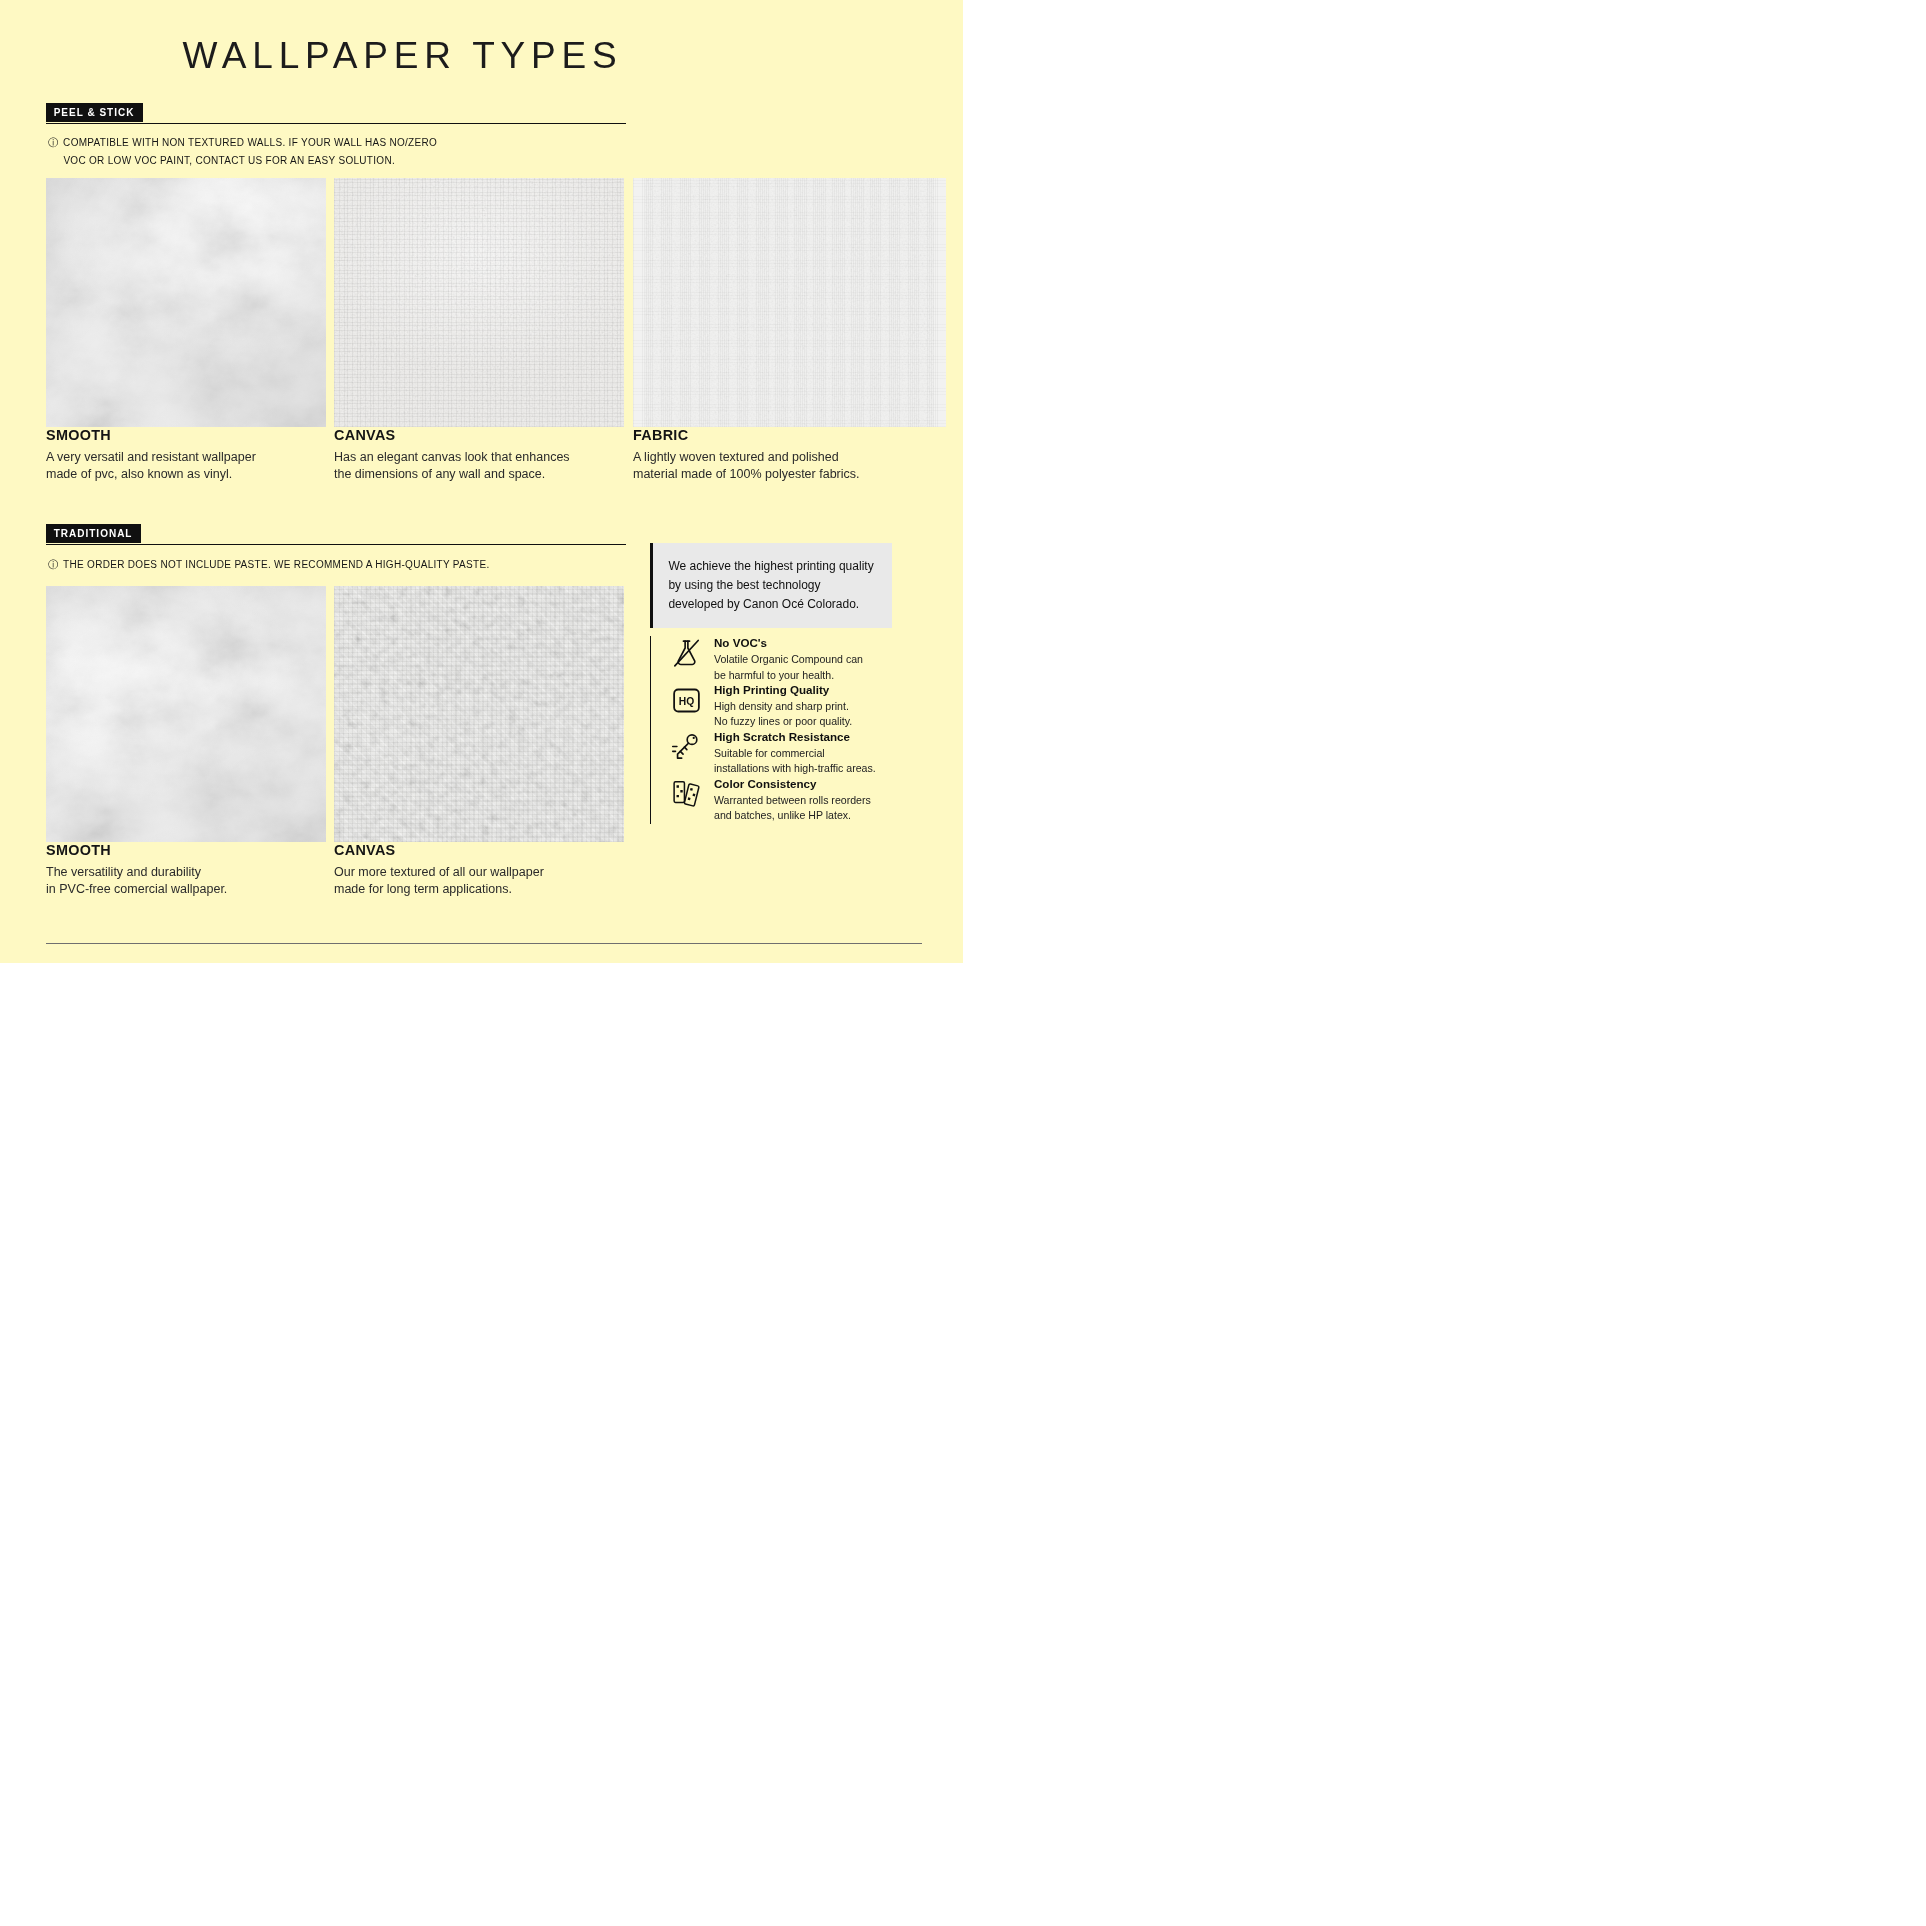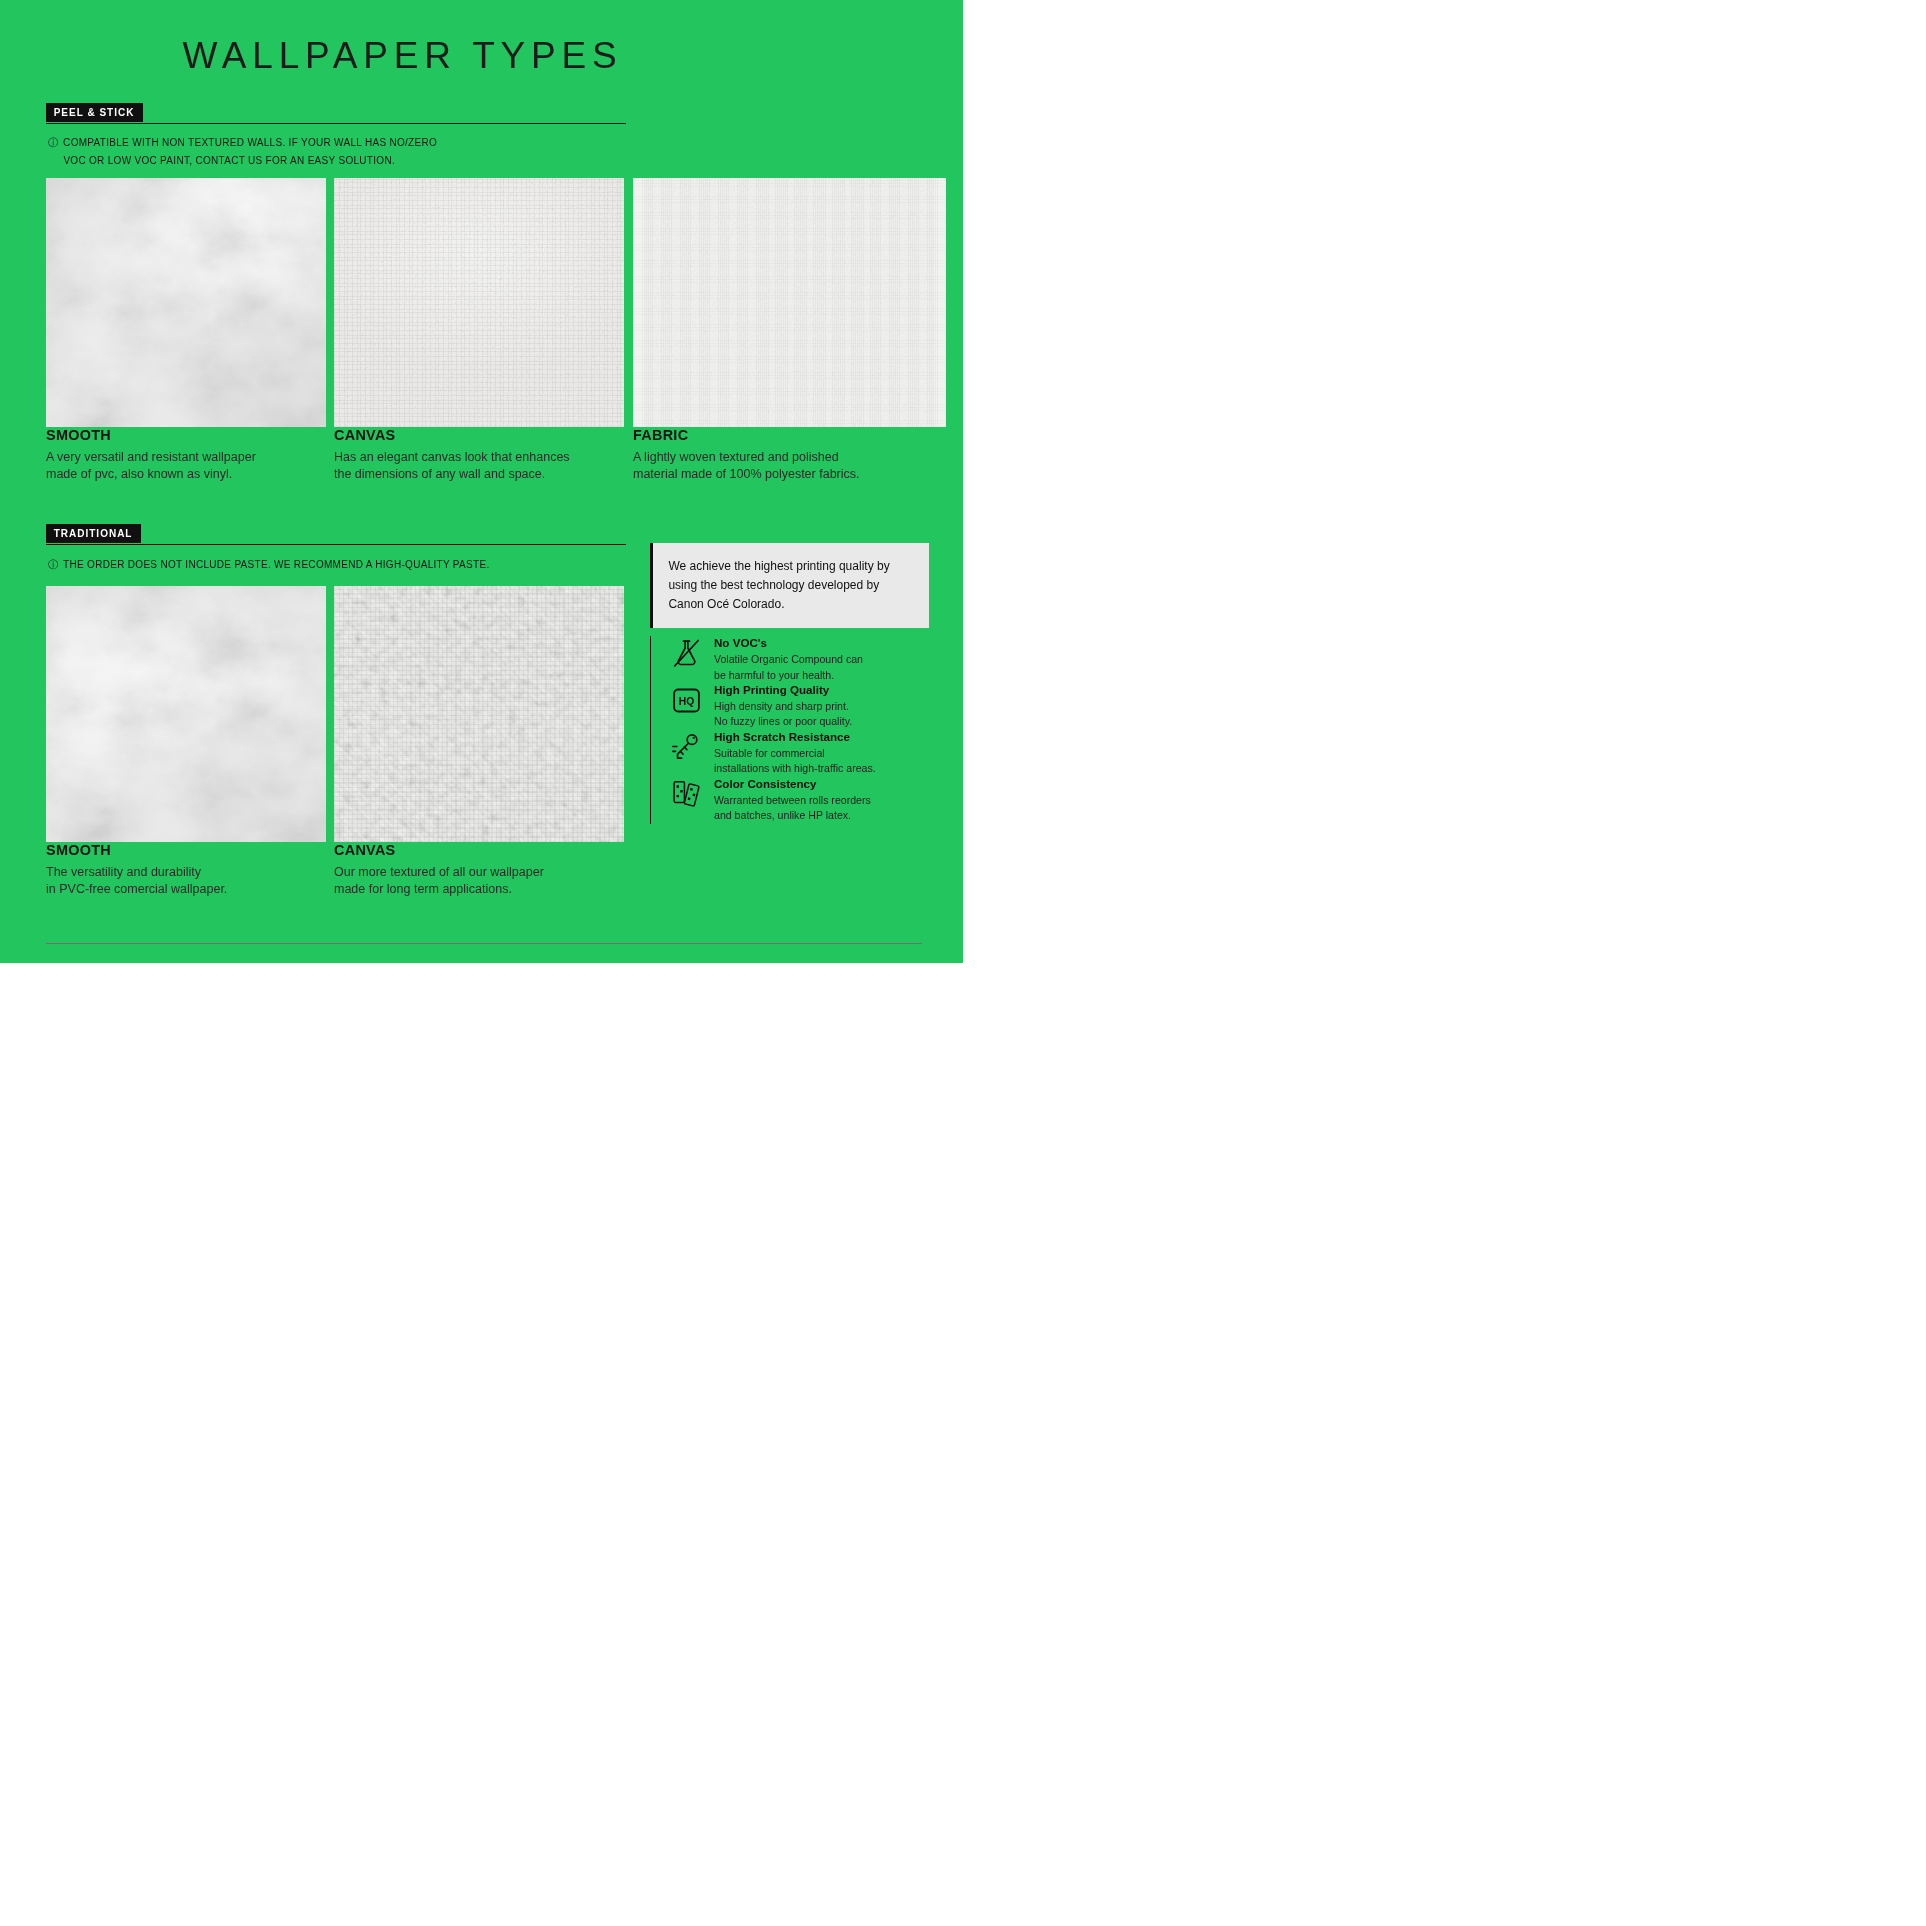--- a/index.html
+++ b/index.html
@@ -3,21 +3,21 @@
 <meta charset="utf-8">
 <style>
   * { box-sizing: border-box; }
   html, body { margin: 0; padding: 0; background: #ffffff; }
   body { font-family: "Liberation Sans", sans-serif; color: #1a1a1a; }
 
   #canvas {
     position: relative;
     width: 963px;
     height: 963px;
-    background: #22c55e;
+    background: #fef9c3;
     overflow: hidden;
   }
 
   
   .page-title {
     position: absolute;
     left: 0; top: 35px;
     width: 805px;
     margin: 0;
     text-align: center;
@@ -139,21 +139,21 @@
     margin-top: 5.8px;
     font-size: 12.5px;
     color: #2a2a2a;
     line-height: 1.38;
   }
 
   
   .quality-box {
     position: absolute;
     left: 650px; top: 543px;
-    width: 279px;
+    width: 242px;
     background: #e9e9e9;
     border-left: 3.2px solid #101010;
     padding: 13.5px 15.4px;
     font-size: 12px;
     line-height: 1.62;
     color: #101010;
   }
 
   .features {
     position: absolute;

